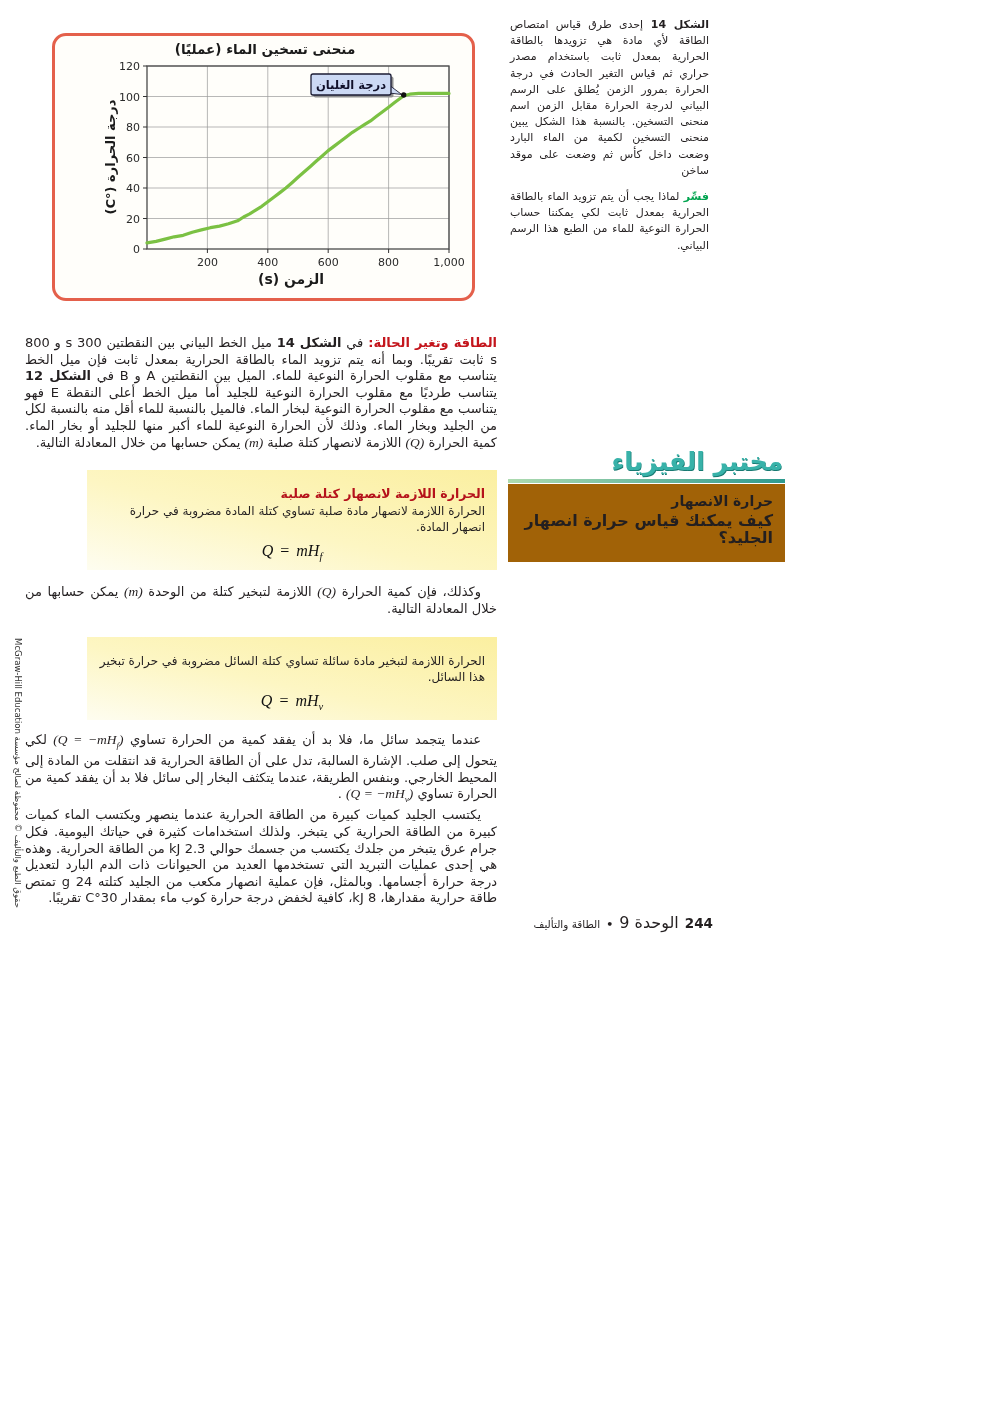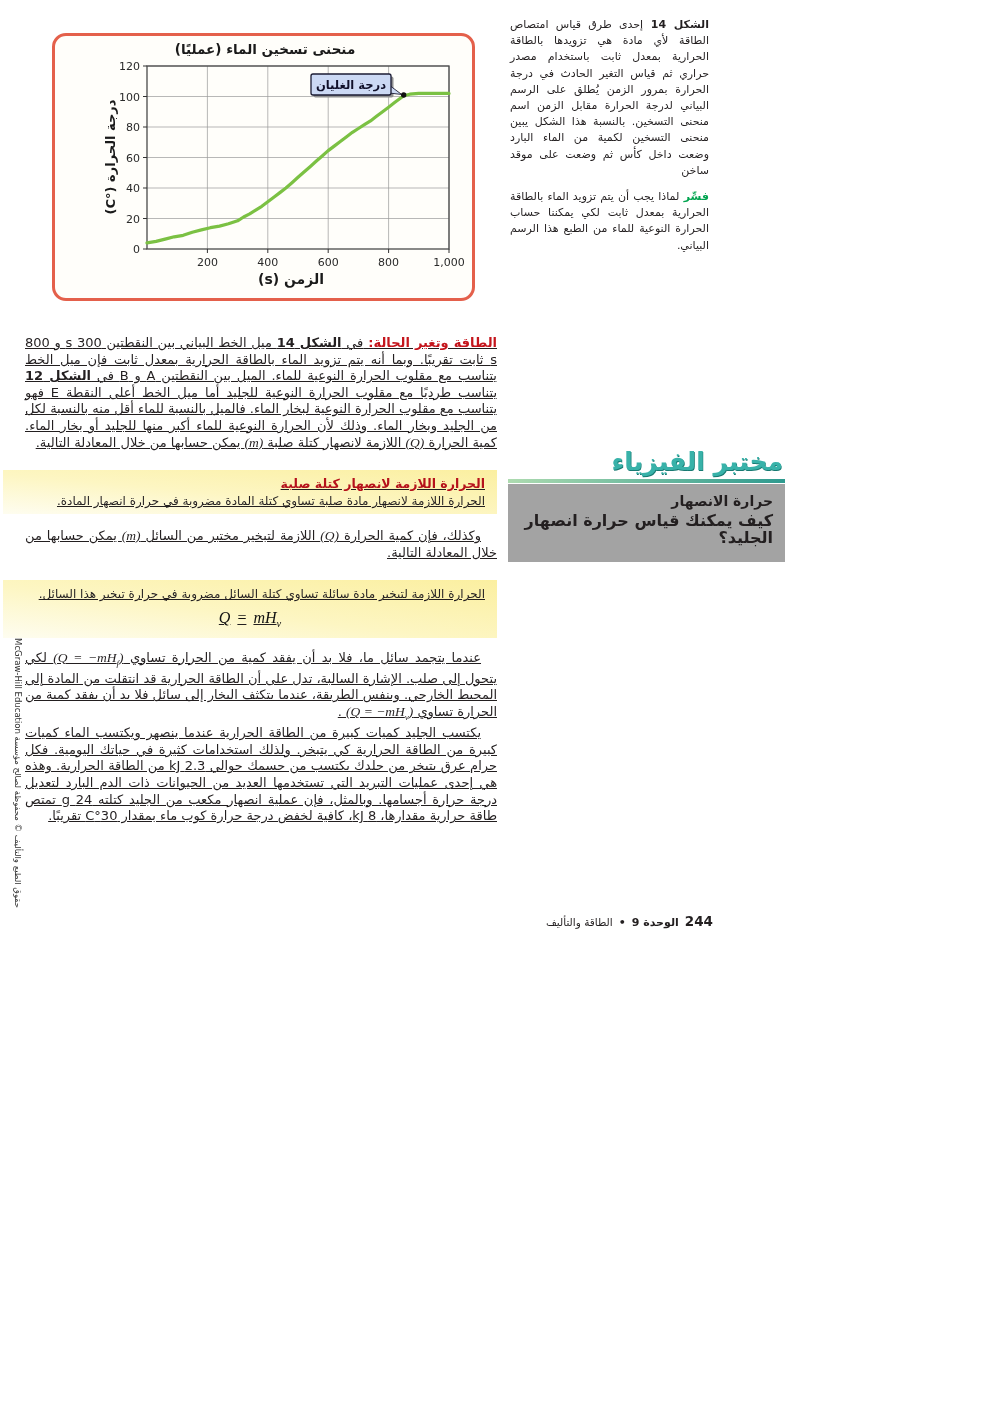--- a/index.html
+++ b/index.html
@@ -16,57 +16,57 @@
   .ctick{font:11px "DejaVu Sans",sans-serif;fill:#2a2a2a;}
   .cann{font:bold 11.5px "DejaVu Sans",sans-serif;fill:#10102a;}
 
   
   .fig-caption{position:absolute;left:509px;top:16px;width:201px;
                font-size:11px;line-height:16.2px;text-align:justify;}
   .fig-caption p{margin:1px;}
   .fig-caption .explain{margin-top:10px;}
 
   
-  .main-col{position:absolute;left:25px;top:335px;width:472px;text-decoration:underline;}
+  .main-col{position:absolute;left:25px;top:335px;width:472px;}
   .para{margin:0;font-size:13px;line-height:16.6px;text-align:justify;}
   .indent{text-indent:16px;}
   .seg-red{color:#c4161d;font-weight:bold;}
   .seg-green{color:#00a44f;font-weight:bold;}
   .seg-b{font-weight:bold;}
   .seg-eq{direction:ltr;unicode-bidi:isolate;font-family:"Liberation Serif",serif;
           font-style:italic;font-size:13.5px;}
   .seg-eq sub,.seg-sub{font-size:9px;font-style:italic;font-family:"Liberation Serif",serif;}
 
-  .hl-box{width:494px;margin-top:19px;box-sizing:border-box;padding:6px 12px 5px;
+  .hl-box{width:410px;margin-top:19px;box-sizing:border-box;padding:16px 12px 5px;
           background:linear-gradient(to bottom left,#fbefa0 0%,#fdf6c3 55%,#fefdf0 100%);}
   .hl-title{font-size:12.5px;font-weight:bold;color:#b5121b;margin-bottom:2px;}
   .hl-text{font-size:12px;line-height:16px;}
   .equation{direction:ltr;text-align:center;margin:7px 0 3px;font-size:16px;color:#111;
             font-family:"Liberation Serif",serif;}
   .equation i{font-style:italic;}
   .equation .rel{margin:0 7px;font-style:normal;}
   .equation sub{font-size:10.5px;font-style:italic;}
   .para.gap{margin-top:14px;}
   .para.gap2{margin-top:12px;}
   .para.cont{margin-top:0;}
 
   
   .lab{position:absolute;left:508px;top:448px;width:277px;}
   .lab-header{font-size:25px;font-weight:bold;color:#38b2a9;text-align:right;
               line-height:1.1;padding:0 2px 3px 0;text-shadow:0.6px 0.6px 0 #177a72;}
   .lab-rule{height:4px;background:linear-gradient(90deg,#aedbb0 0%,#2e9a8f 100%);}
-  .lab-box{background:#a3a3a3;margin-top:1px;padding:9px 12px 16px;box-sizing:border-box;
+  .lab-box{background:#a16207;margin-top:1px;padding:9px 12px 16px;box-sizing:border-box;
            text-align:right;}
   .lab-title{font-size:14px;font-weight:bold;margin-bottom:3px;}
   .lab-question{font-size:16px;font-weight:bold;line-height:17px;}
 
   
   .footer{position:absolute;top:913px;right:279px;display:flex;align-items:baseline;gap:6px;}
   .footer .pgnum{font-size:13.5px;font-weight:bold;}
-  .footer .unit{font-size:11px;font-weight:bold;}
+  .footer .unit{font-size:16px;font-weight:normal;}
   .footer .bullet{font-size:11px;font-weight:bold;}
   .footer .section{font-size:10.5px;}
 
   
   .copyright{position:absolute;left:-120px;top:766px;width:272px;height:14px;
              transform:rotate(90deg);font-size:8.5px;color:#333;text-align:center;
              direction:rtl;white-space:nowrap;}
 </style>
 </head>
 <body>
@@ -127,23 +127,24 @@
     <p><span class="seg-b">الشكل 14 </span><span>إحدى طرق قياس امتصاص الطاقة لأي مادة هي تزويدها بالطاقة الحرارية بمعدل ثابت باستخدام مصدر حراري ثم قياس التغير الحادث في درجة الحرارة بمرور الزمن يُطلق على الرسم البياني لدرجة الحرارة مقابل الزمن اسم منحنى التسخين. بالنسبة هذا الشكل يبين منحنى التسخين لكمية من الماء البارد وضعت داخل كأس ثم وضعت على موقد ساخن</span></p>
     <p class="explain"><span class="seg-green">فسِّر </span><span>لماذا يجب أن يتم تزويد الماء بالطاقة الحرارية بمعدل ثابت لكي يمكننا حساب الحرارة النوعية للماء من الطبع هذا الرسم البياني.</span></p>
   </div>
 
   <div class="main-col" dir="rtl">
     <p class="para"><span class="seg-red">الطاقة وتغير الحالة: </span><span>في </span><span class="seg-b">الشكل 14</span><span> ميل الخط البياني بين النقطتين 300 s و 800 s ثابت تقريبًا. وبما أنه يتم تزويد الماء بالطاقة الحرارية بمعدل ثابت فإن ميل الخط يتناسب مع مقلوب الحرارة النوعية للماء. الميل بين النقطتين A و B في </span><span class="seg-b">الشكل 12</span><span> يتناسب طرديًا مع مقلوب الحرارة النوعية للجليد أما ميل الخط أعلى النقطة E فهو يتناسب مع مقلوب الحرارة النوعية لبخار الماء. فالميل بالنسبة للماء أقل منه بالنسبة لكل من الجليد وبخار الماء. وذلك لأن الحرارة النوعية للماء أكبر منها للجليد أو بخار الماء. كمية الحرارة </span><span class="seg-eq"><span>(Q)</span></span><span> اللازمة لانصهار كتلة صلبة </span><span class="seg-eq"><span>(m)</span></span><span> يمكن حسابها من خلال المعادلة التالية.</span></p>
 
     <div class="hl-box">
       <div class="hl-title">الحرارة اللازمة لانصهار كتلة صلبة</div>
       <div class="hl-text">الحرارة اللازمة لانصهار مادة صلبة تساوي كتلة المادة مضروبة في حرارة انصهار المادة.</div>
+      <div class="equation"><i>Q</i><span class="rel">=</span><i>mH</i><sub>f</sub></div>
     </div>
 
-    <p class="para gap indent"><span>وكذلك، فإن كمية الحرارة </span><span class="seg-eq"><span>(Q)</span></span><span> اللازمة لتبخير مختبر من السائل </span><span class="seg-eq"><span>(m)</span></span><span> يمكن حسابها من خلال المعادلة التالية.</span></p>
+    <p class="para gap indent"><span>وكذلك، فإن كمية الحرارة </span><span class="seg-eq"><span>(Q)</span></span><span> اللازمة لتبخير كتلة من الوحدة </span><span class="seg-eq"><span>(m)</span></span><span> يمكن حسابها من خلال المعادلة التالية.</span></p>
 
     <div class="hl-box">
       <div class="hl-text">الحرارة اللازمة لتبخير مادة سائلة تساوي كتلة السائل مضروبة في حرارة تبخير هذا السائل.</div>
       <div class="equation"><i>Q</i><span class="rel">=</span><i>mH</i><sub>v</sub></div>
     </div>
 
     <p class="para gap2 indent"><span>عندما يتجمد سائل ما، فلا بد أن يفقد كمية من الحرارة تساوي </span><span class="seg-eq"><span>(Q = −mH</span><sub class="seg-sub">f</sub><span>)</span></span><span> لكي يتحول إلى صلب. الإشارة السالبة، تدل على أن الطاقة الحرارية قد انتقلت من المادة إلى المحيط الخارجي. وبنفس الطريقة، عندما يتكثف البخار إلى سائل فلا بد أن يفقد كمية من الحرارة تساوي </span><span class="seg-eq"><span>(Q = −mH</span><sub class="seg-sub">v</sub><span>)</span></span><span> .</span></p>
     <p class="para cont indent"><span>يكتسب الجليد كميات كبيرة من الطاقة الحرارية عندما ينصهر ويكتسب الماء كميات كبيرة من الطاقة الحرارية كي يتبخر. ولذلك استخدامات كثيرة في حياتك اليومية. فكل جرام عرق يتبخر من جلدك يكتسب من جسمك حوالي 2.3 kJ من الطاقة الحرارية. وهذه هي إحدى عمليات التبريد التي تستخدمها العديد من الحيوانات ذات الدم البارد لتعديل درجة حرارة أجسامها. وبالمثل، فإن عملية انصهار مكعب من الجليد كتلته 24 g تمتص طاقة حرارية مقدارها، 8 kJ، كافية لخفض درجة حرارة كوب ماء بمقدار 30°C تقريبًا.</span></p>
   </div>
 

